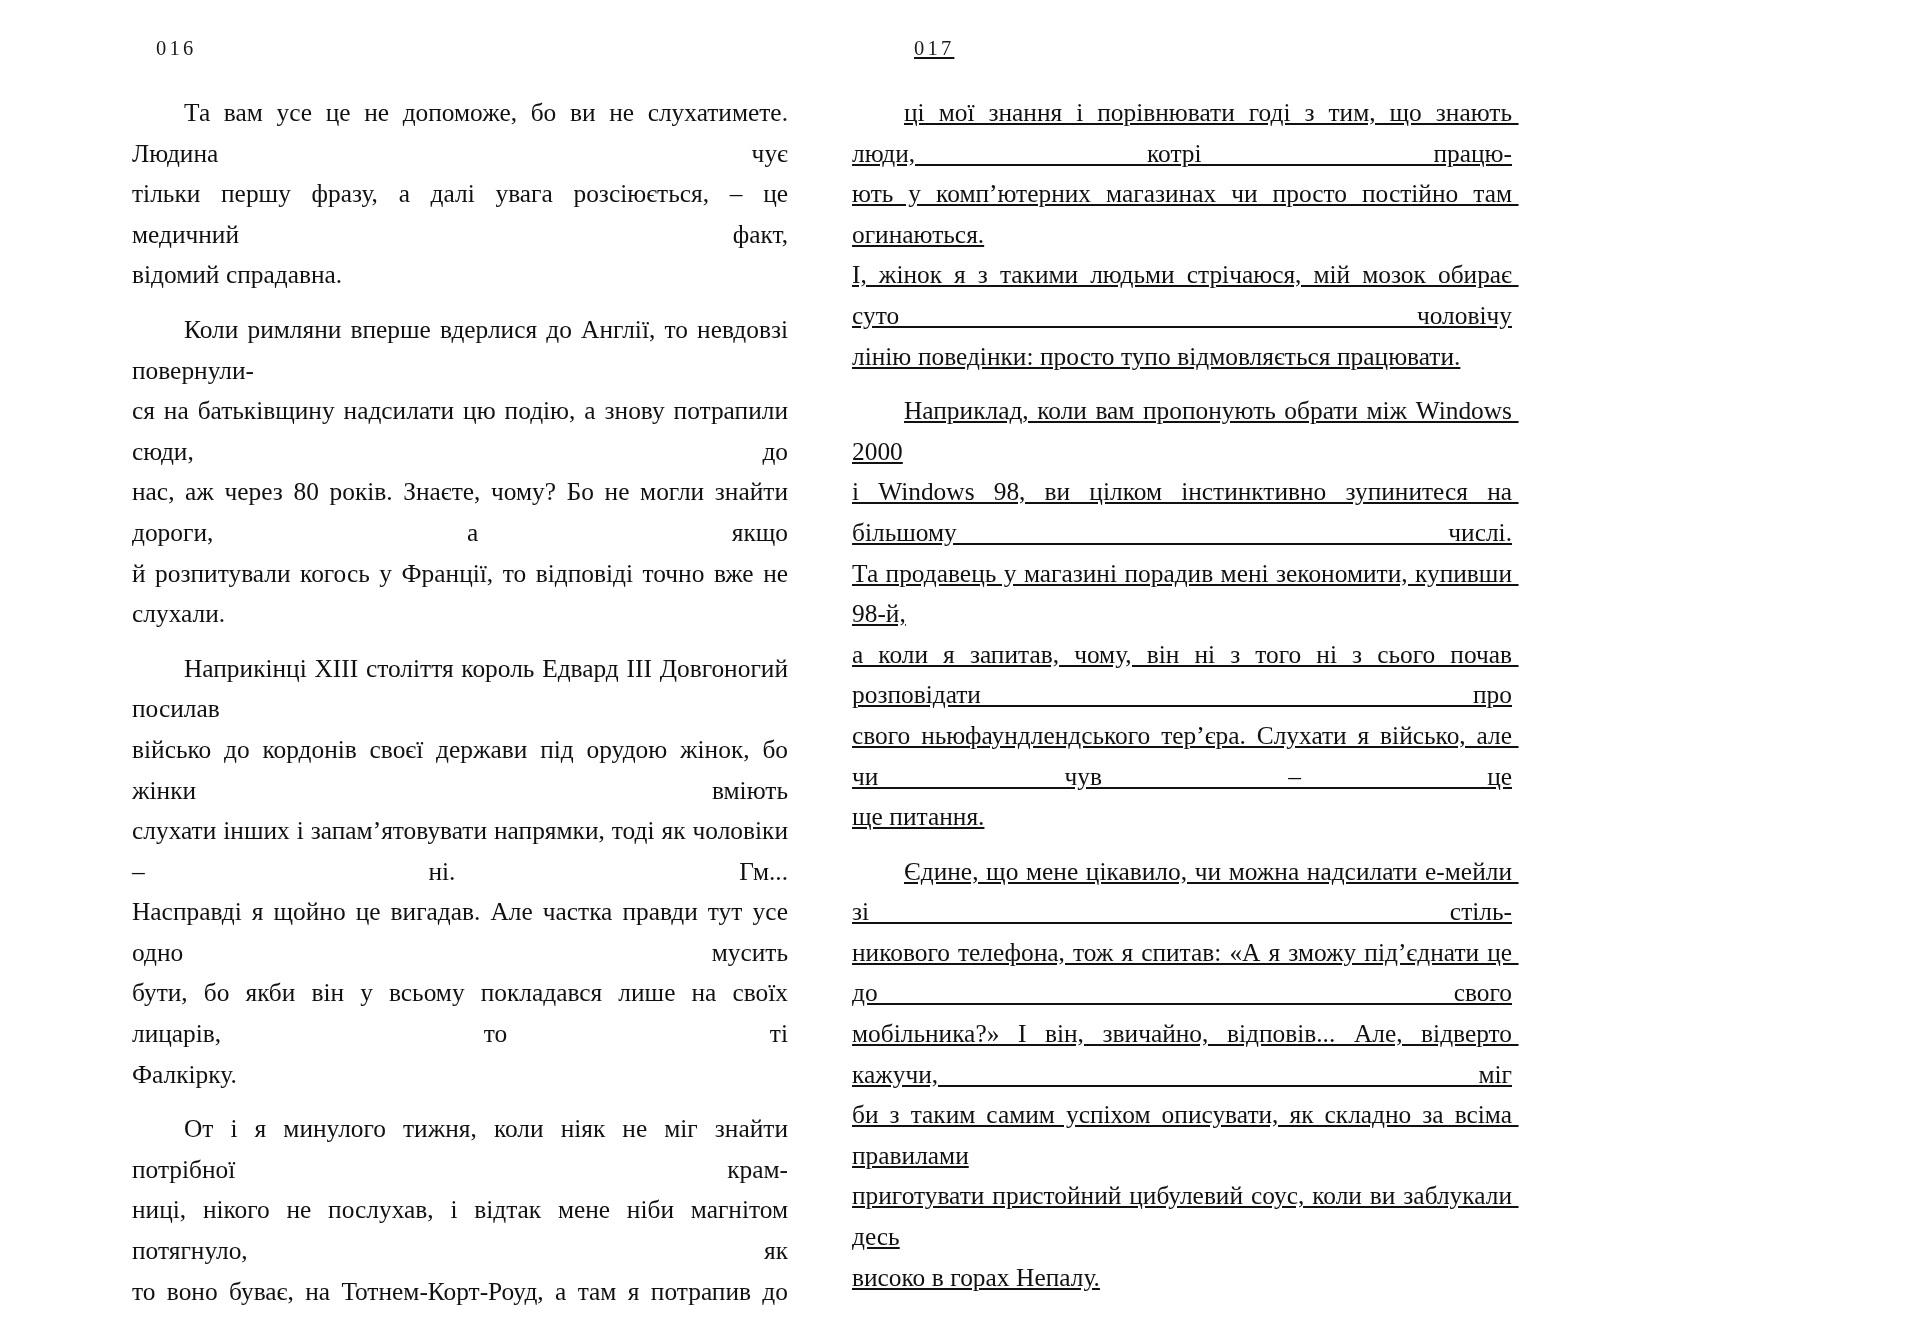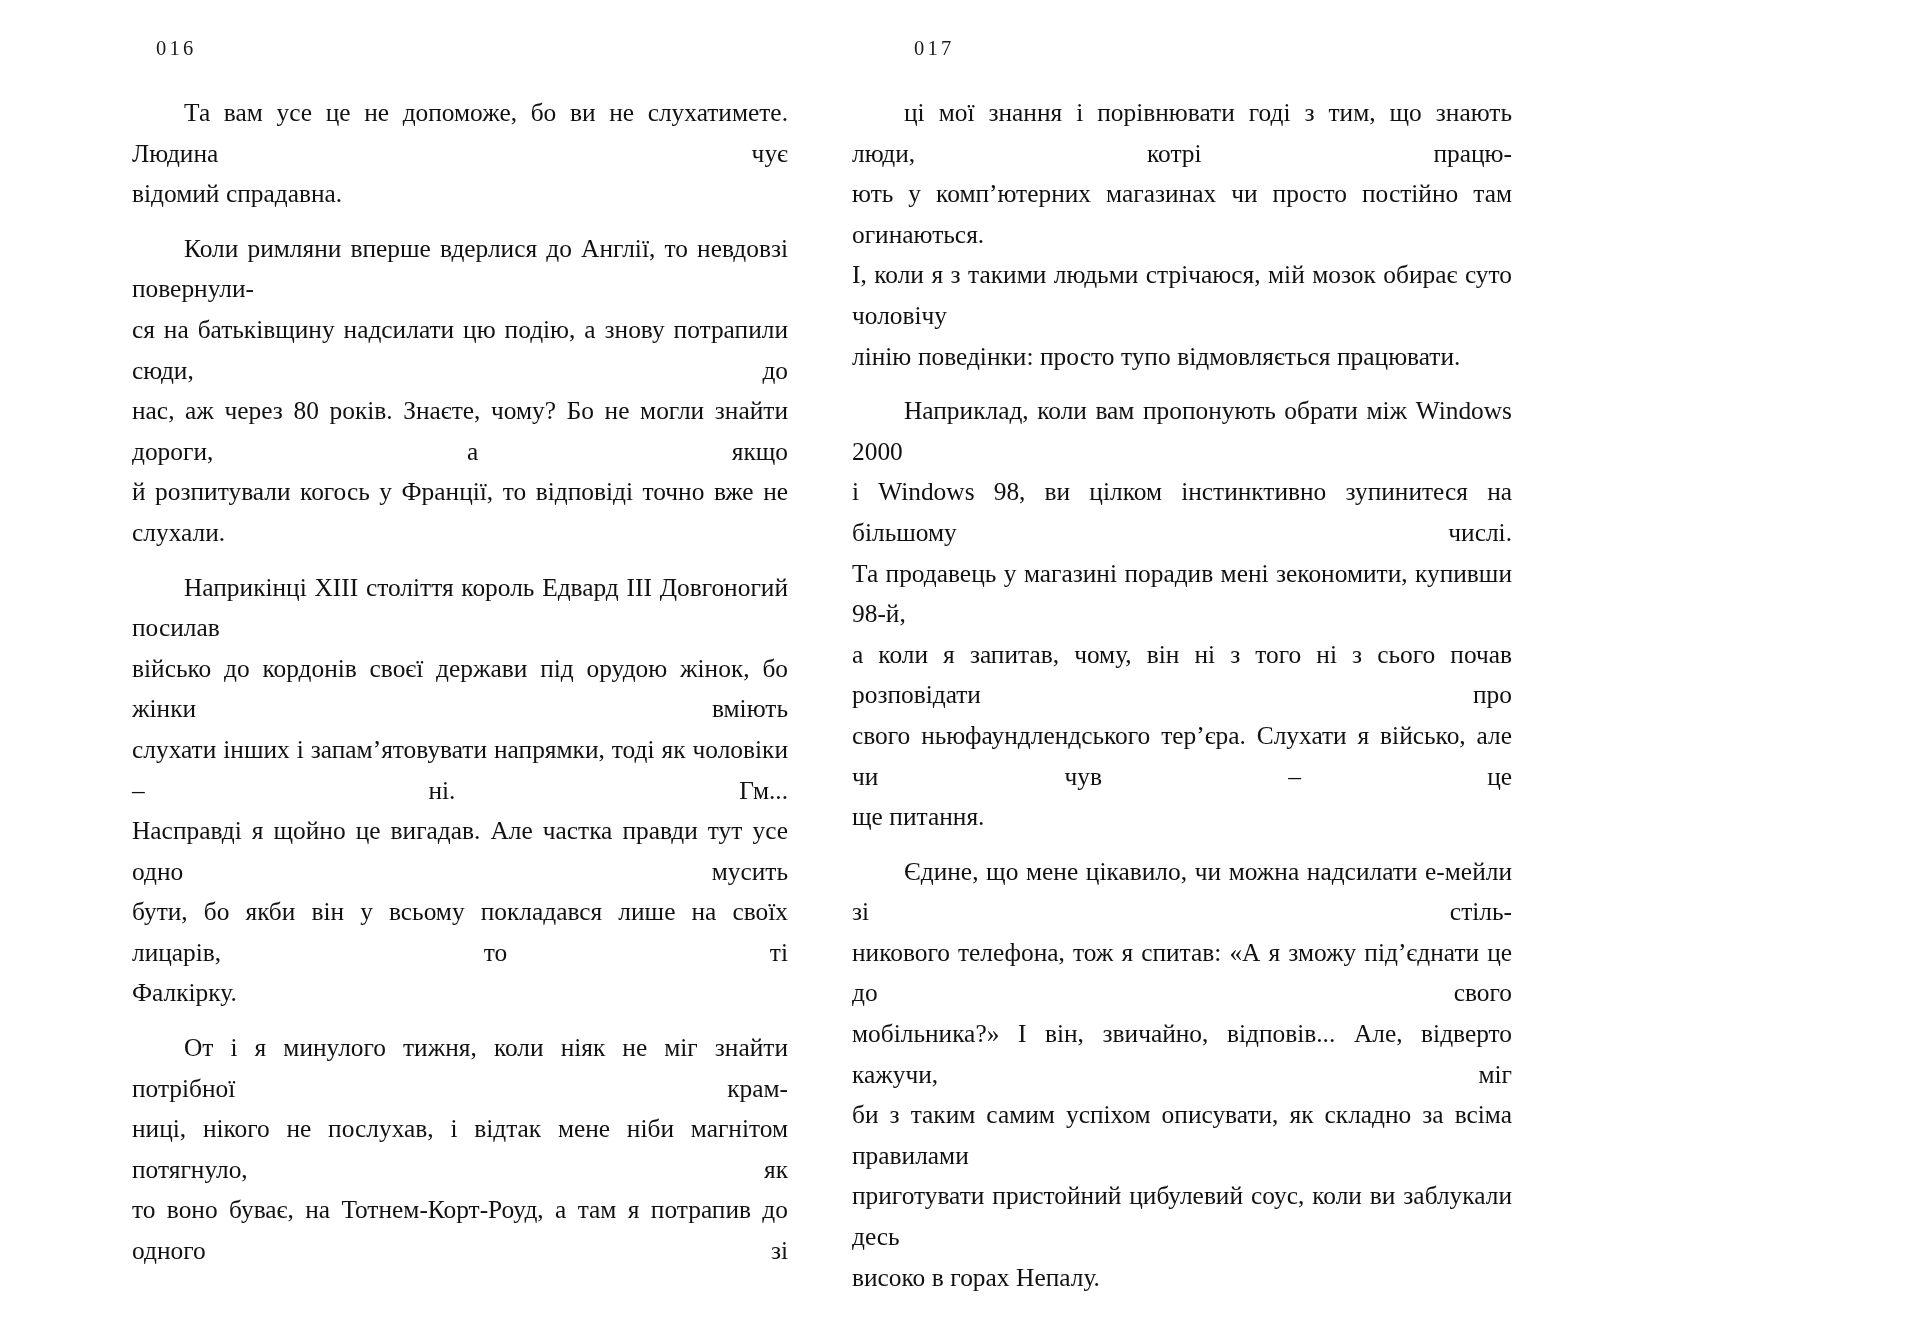--- a/index.html
+++ b/index.html
@@ -80,20 +80,21 @@
 </head>
 <body>
 
 <div class="page-spread">
 
   <div class="page page-left col-left">
     <div class="folio folio-left">016</div>
     <div class="textblock" id="left-textblock">
         <p class="para">
           <span class="ln indent">Та вам усе це не допоможе, бо ви не слухатимете. Людина чує</span>
+          <span class="ln">тільки першу фразу, а далі увага розсіюється, – це медичний факт,</span>
           <span class="ln last">відомий спрадавна.</span>
         </p>
         <p class="para">
           <span class="ln indent">Коли римляни вперше вдерлися до Англії, то невдовзі повернули-</span>
           <span class="ln">ся на батьківщину надсилати цю подію, а знову потрапили сюди, до</span>
           <span class="ln">нас, аж через 80 років. Знаєте, чому? Бо не могли знайти дороги, а якщо</span>
           <span class="ln last">й розпитували когось у Франції, то відповіді точно вже не слухали.</span>
         </p>
         <p class="para">
           <span class="ln indent">Наприкінці XIII століття король Едвард III Довгоногий посилав</span>
@@ -104,27 +105,27 @@
           <span class="ln last">Фалкірку.</span>
         </p>
         <p class="para">
           <span class="ln indent">От і я минулого тижня, коли ніяк не міг знайти потрібної крам-</span>
           <span class="ln">ниці, нікого не послухав, і відтак мене ніби магнітом потягнуло, як</span>
           <span class="ln">то воно буває, на Тотнем-Корт-Роуд, а там я потрапив до одного зі</span>
         </p>
       </div>
   </div>
 
-  <div class="page page-right col-right" style="padding-left: 0px;">
+  <div class="page page-right col-right" style="padding-left: 0px; text-decoration: underline;">
     <div class="folio folio-right" style="margin-left: -84px;">017</div>
     <div class="textblock" id="right-textblock" style="margin-left: -122px;">
         <p class="para">
           <span class="ln indent">ці мої знання і порівнювати годі з тим, що знають люди, котрі працю-</span>
           <span class="ln">ють у комп’ютерних магазинах чи просто постійно там огинаються.</span>
-          <span class="ln">І, коли я з такими людьми стрічаюся, мій мозок обирає суто чоловічу</span>
+          <span class="ln">І, жінок я з такими людьми стрічаюся, мій мозок обирає суто чоловічу</span>
           <span class="ln last">лінію поведінки: просто тупо відмовляється працювати.</span>
         </p>
         <p class="para">
           <span class="ln indent">Наприклад, коли вам пропонують обрати між Windows 2000</span>
           <span class="ln">і Windows 98, ви цілком інстинктивно зупинитеся на більшому числі.</span>
           <span class="ln">Та продавець у магазині порадив мені зекономити, купивши 98-й,</span>
           <span class="ln">а коли я запитав, чому, він ні з того ні з сього почав розповідати про</span>
           <span class="ln">свого ньюфаундлендського тер’єра. Слухати я військо, але чи чув – це</span>
           <span class="ln last">ще питання.</span>
         </p>

